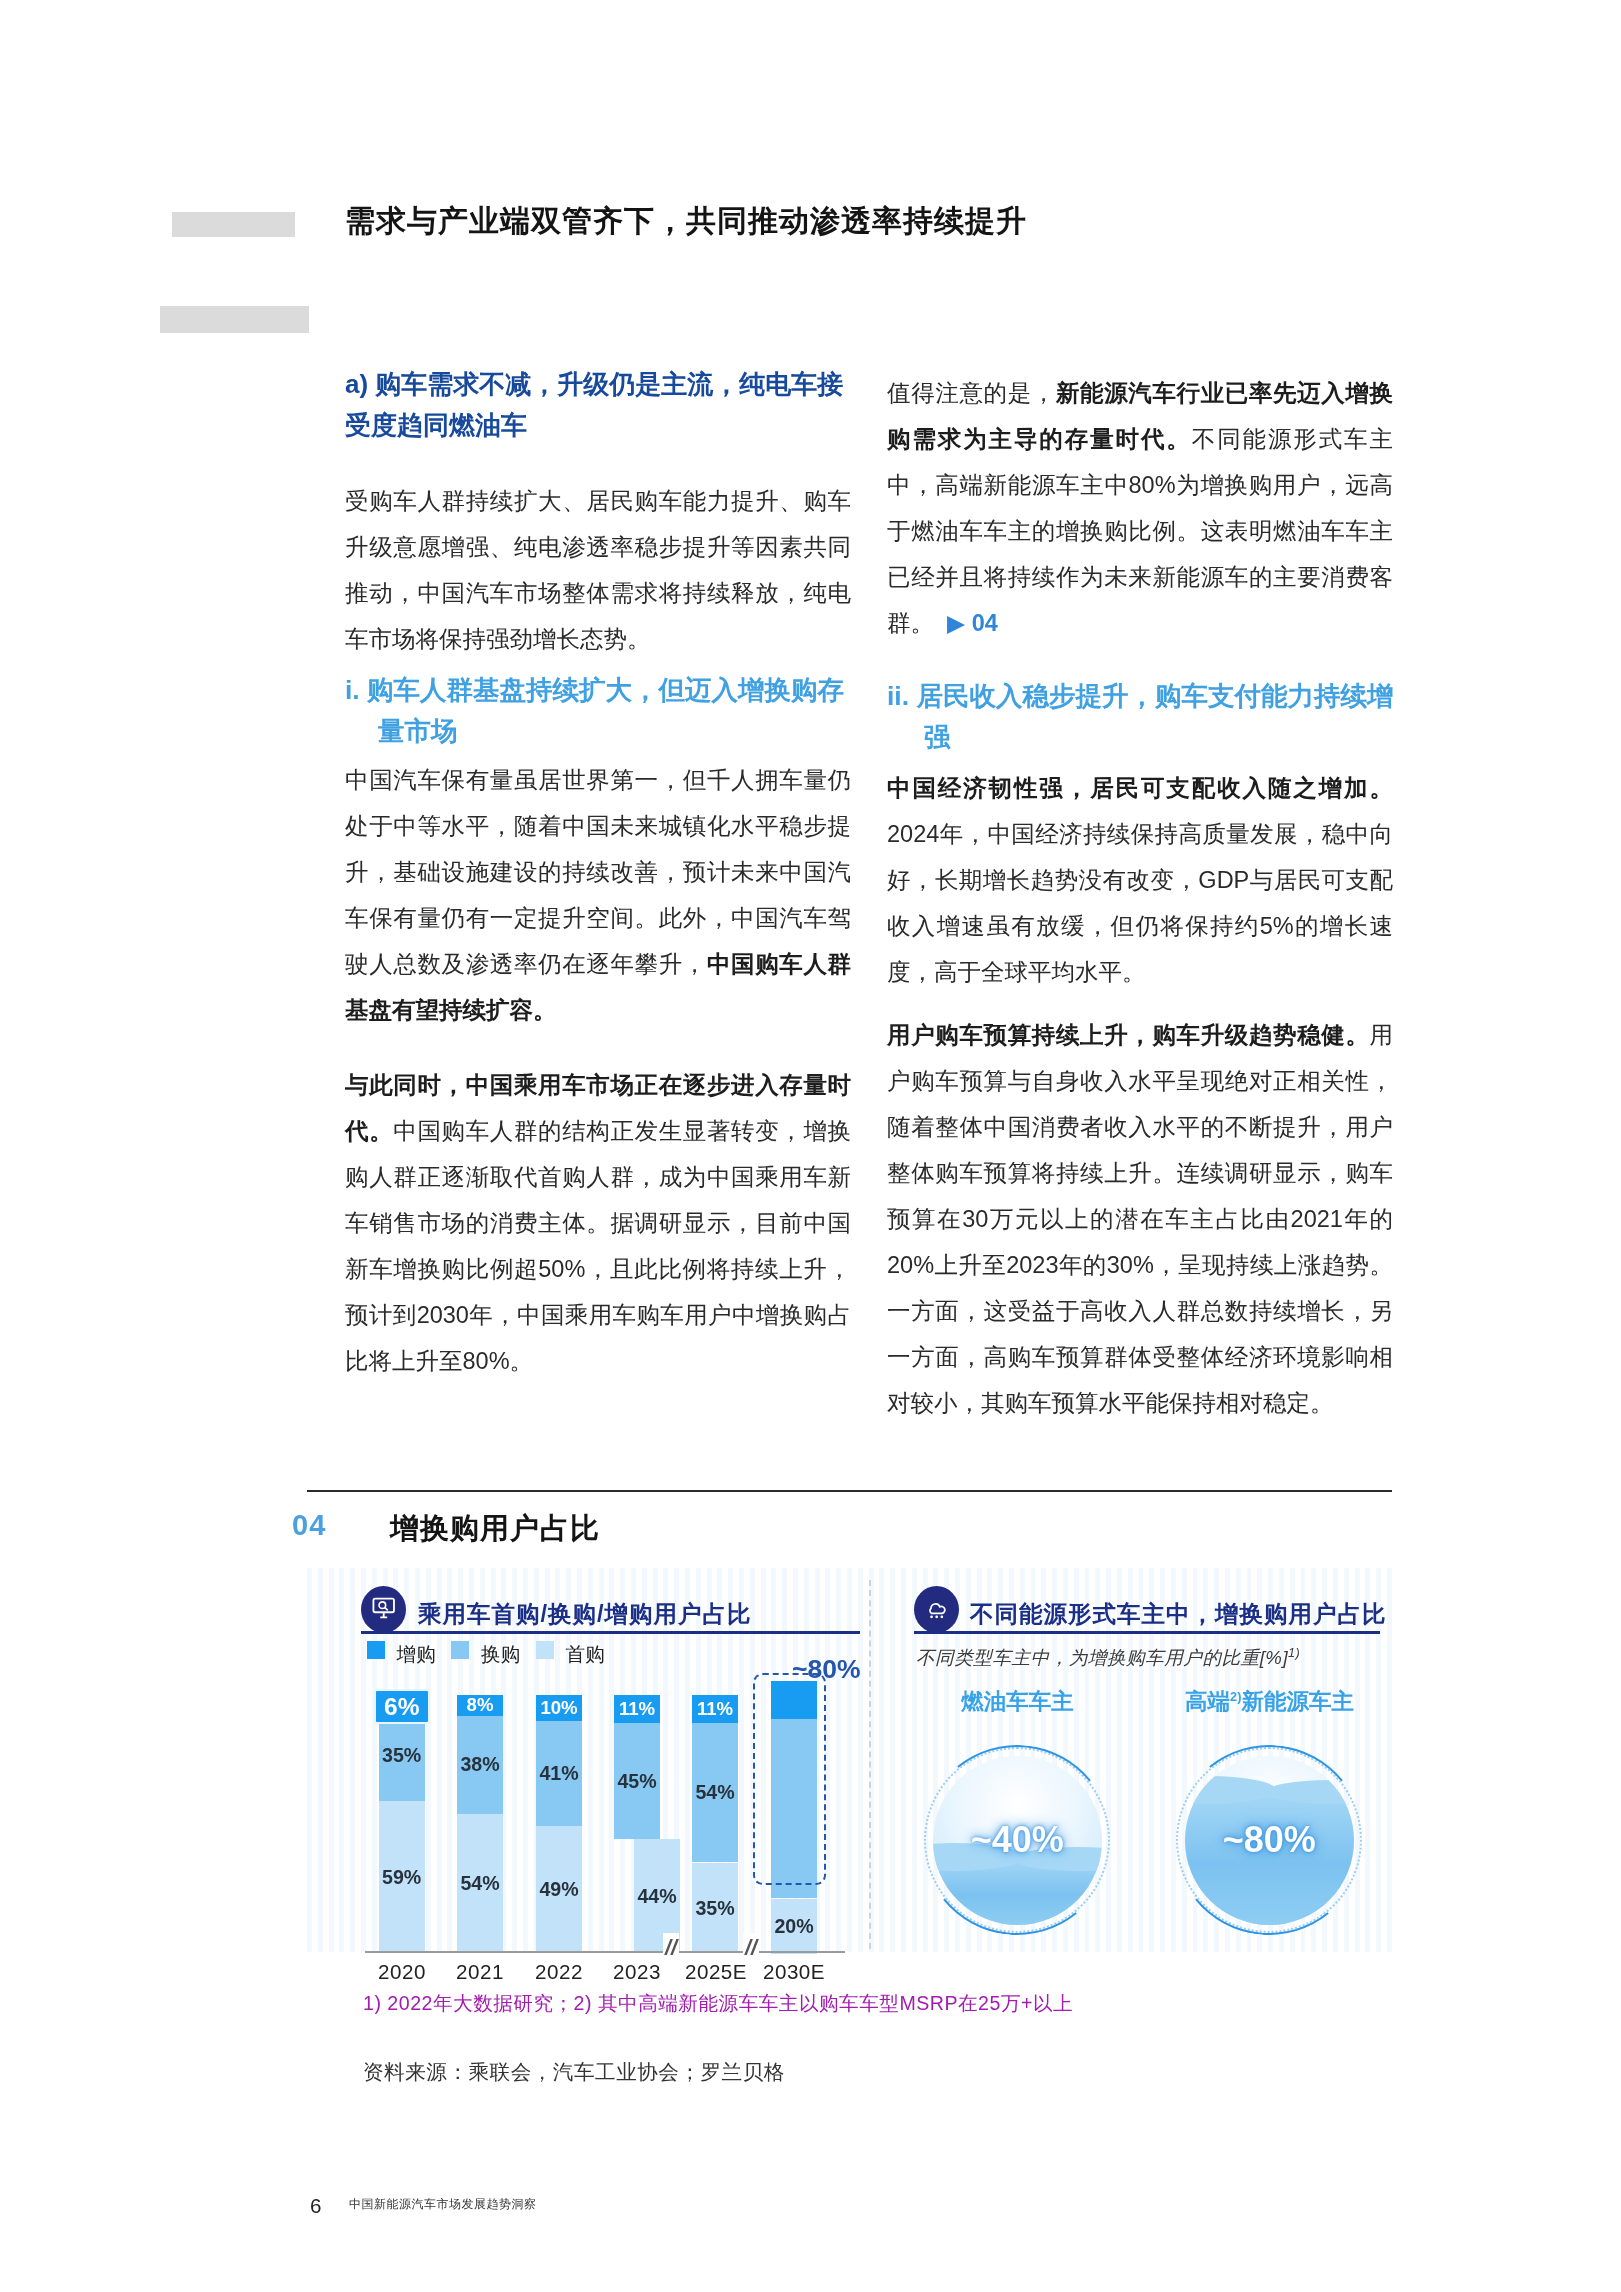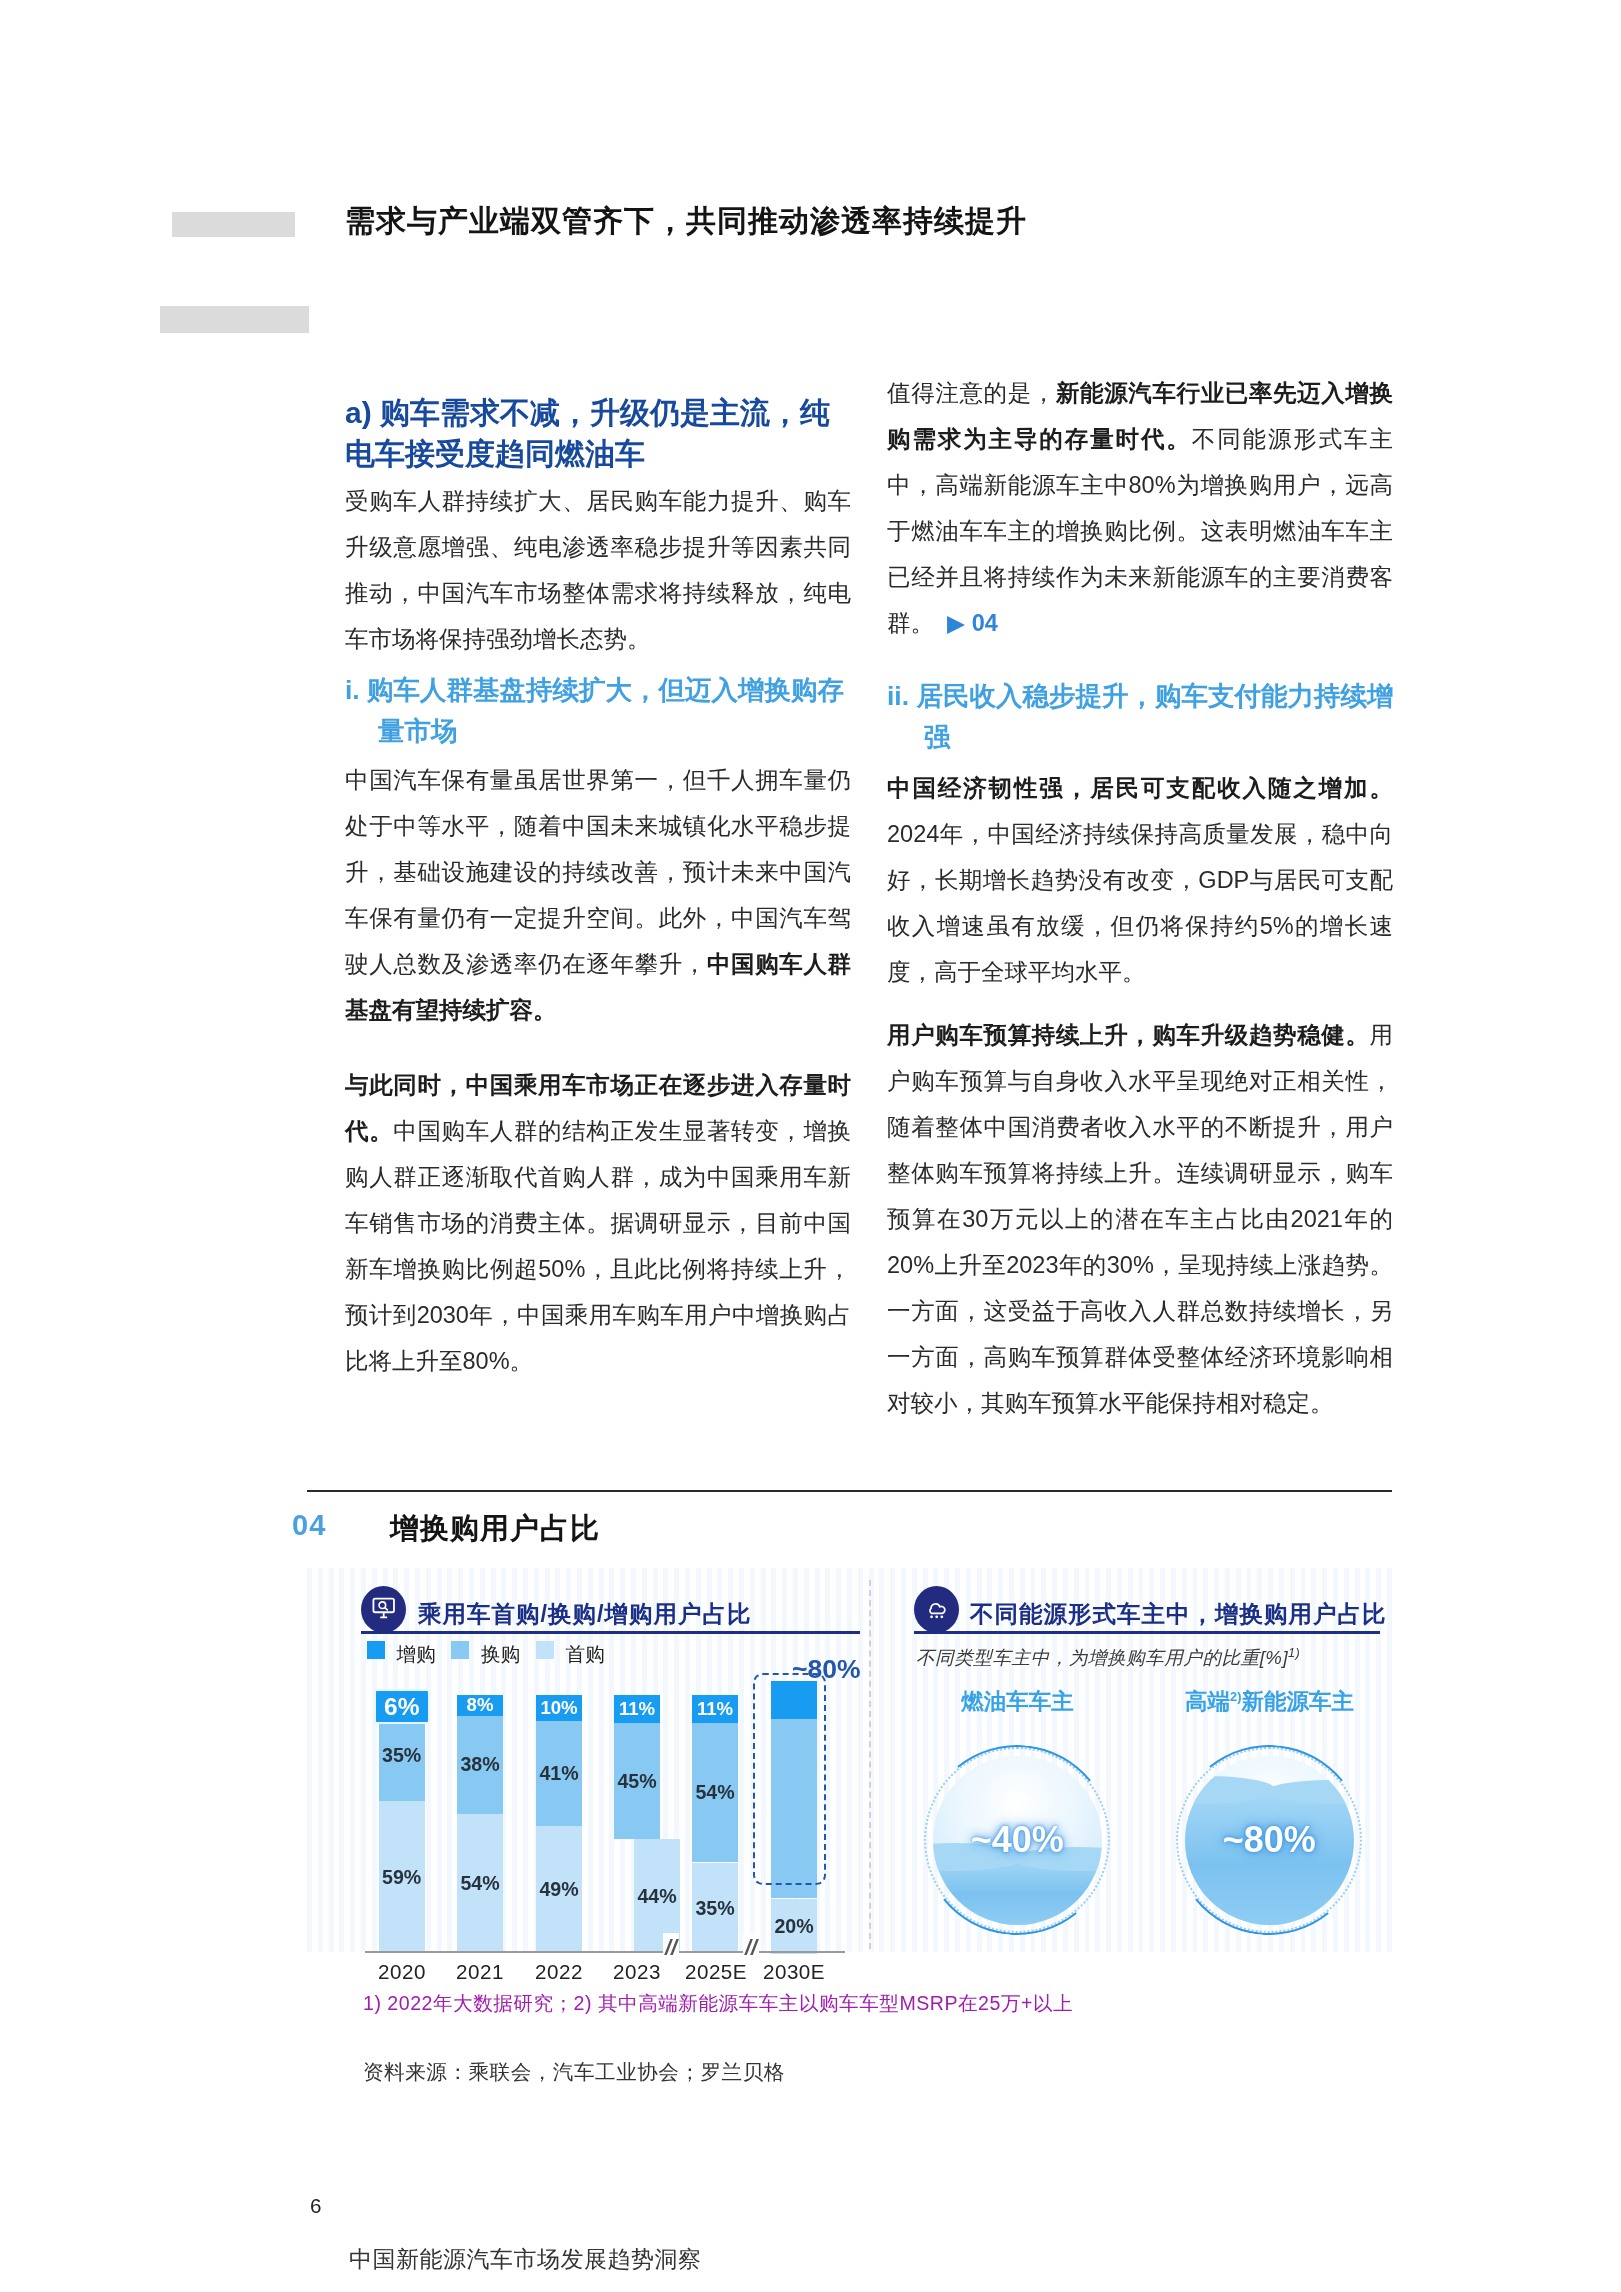--- a/index.html
+++ b/index.html
@@ -4,21 +4,21 @@
 <style>
   html,body{margin:0;padding:0;background:#ffffff;}
   .page{position:relative;width:1621px;height:2293px;background:#fff;overflow:hidden;
         font-family:"Liberation Sans","DejaVu Sans",sans-serif;color:#222;}
 
   .deco-bar{position:absolute;background:#DBDBDB;}
   .page-title{position:absolute;left:345px;top:201px;width:1047px;font-size:30px;font-weight:700;color:#141414;letter-spacing:1px;}
 
   .col{position:absolute;width:506px;text-align:justify;font-size:23.5px;line-height:46px;color:#2a2a2a;}
   .b{font-weight:700;color:#1d1d1d;}
-  .heading-a{position:absolute;left:345px;top:392px;width:506px;font-size:30px;line-height:41px;font-weight:700;color:#17499C;}
+  .heading-a{position:absolute;left:345px;top:364px;width:506px;font-size:26px;line-height:41px;font-weight:700;color:#17499C;}
   .heading-sub{position:absolute;width:510px;font-size:26.5px;line-height:41px;font-weight:700;color:#3FA0E2;padding-left:33px;text-indent:-33px;box-sizing:border-box;}
   .ref-link{color:#2F86D8;font-weight:700;white-space:nowrap;}
 
   .section-rule{position:absolute;left:307px;top:1490px;width:1085px;height:2px;background:#2b2b2b;}
   .fig-num{position:absolute;left:292px;top:1509px;font-size:29px;font-weight:700;color:#4BA0DE;letter-spacing:1px;}
   .fig-title{position:absolute;left:390px;top:1509px;font-size:29px;font-weight:700;color:#141414;letter-spacing:1px;}
 
   .fig-panel{position:absolute;left:307px;top:1568px;width:1085px;height:384px;
      background:repeating-linear-gradient(90deg,rgba(190,220,243,0.20) 0 4.9px,rgba(255,255,255,0) 4.9px 10.8px);}
   .fig-divider{position:absolute;left:869px;top:1580px;height:369px;width:0;border-left:2px dashed #D2D2D2;}
@@ -61,21 +61,21 @@
      background:radial-gradient(circle at 50% 28%,#ffffff 0%,#EAF6FE 42%,#D2EBFB 75%,#BFE2F8 100%);}
   .water{position:absolute;left:0;right:0;bottom:0;background:linear-gradient(180deg,#A6D8F6 0%,#7CC2F0 55%,#8ECDF3 100%);}
   .water::before{content:"";position:absolute;top:-13.7px;left:-28%;width:82%;height:27.4px;background:#A6D8F6;border-radius:50%;}
   .water::after{content:"";position:absolute;top:-9.8px;right:-24%;width:76%;height:23.5px;background:#A6D8F6;border-radius:50%;}
   .badge-value{position:absolute;inset:0;display:flex;align-items:center;justify-content:center;color:#fff;font-weight:700;font-size:36px;z-index:2;
      text-shadow:0 0 11.8px rgba(60,150,225,0.95),0 0 4.9px rgba(60,150,225,0.9),0 0 2px rgba(60,150,225,0.9);}
 
   .footnote{position:absolute;left:363px;top:1990px;font-size:19.6px;color:#a21caf;letter-spacing:0.5px;}
   .source{position:absolute;left:363px;top:2058px;font-size:20.6px;color:#333;letter-spacing:0.5px;}
   .footer-num{position:absolute;left:310px;top:2194px;font-size:20.6px;color:#222;}
-  .footer-text{position:absolute;left:349px;top:2196px;font-size:23px;color:#333;letter-spacing:0.5px;margin-top:48px;}
+  .footer-text{position:absolute;left:349px;top:2196px;font-size:12px;color:#333;letter-spacing:0.5px;}
 </style>
 </head>
 <body>
 
 <div class="page">
 
   <div class="deco-bar" style="left:172px;top:212px;width:123px;height:24.5px;"></div>
   <div class="deco-bar" style="left:160px;top:306px;width:149px;height:26.5px;"></div>
 
   <div class="page-title">需求与产业端双管齐下，共同推动渗透率持续提升</div>

